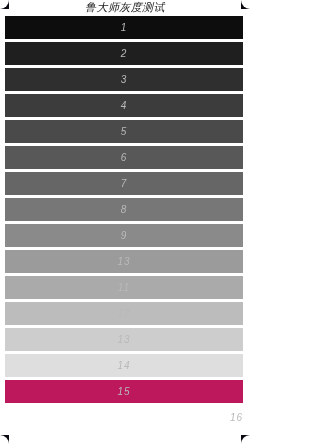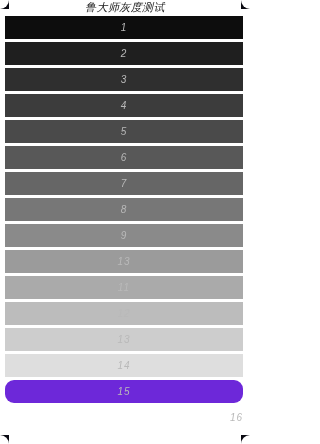--- a/index.html
+++ b/index.html
@@ -147,21 +147,21 @@
       </div>
       <div class="gray-bar" style="background: rgb(188, 188, 188);">
         <div class="gray-bar-label" style="color: rgb(185, 185, 185);">12</div>
       </div>
       <div class="gray-bar" style="background: rgb(205, 205, 205);">
         <div class="gray-bar-label" style="color: rgb(185, 185, 185);">13</div>
       </div>
       <div class="gray-bar" style="background: rgb(222, 222, 222);">
         <div class="gray-bar-label" style="color: rgb(185, 185, 185);">14</div>
       </div>
-      <div class="gray-bar" style="background: #6d28d9; border-radius: 9px;">
+      <div class="gray-bar" style="background: #be185d;">
         <div class="gray-bar-label" style="color: rgb(185, 185, 185);">15</div>
       </div>
       <div class="gray-bar" style="background: rgb(255, 255, 255);">
         <div class="gray-bar-label" style="color: rgb(185, 185, 185); text-align: right;">16</div>
       </div>
     </div>
 
 </div>
 
 </body></html>

